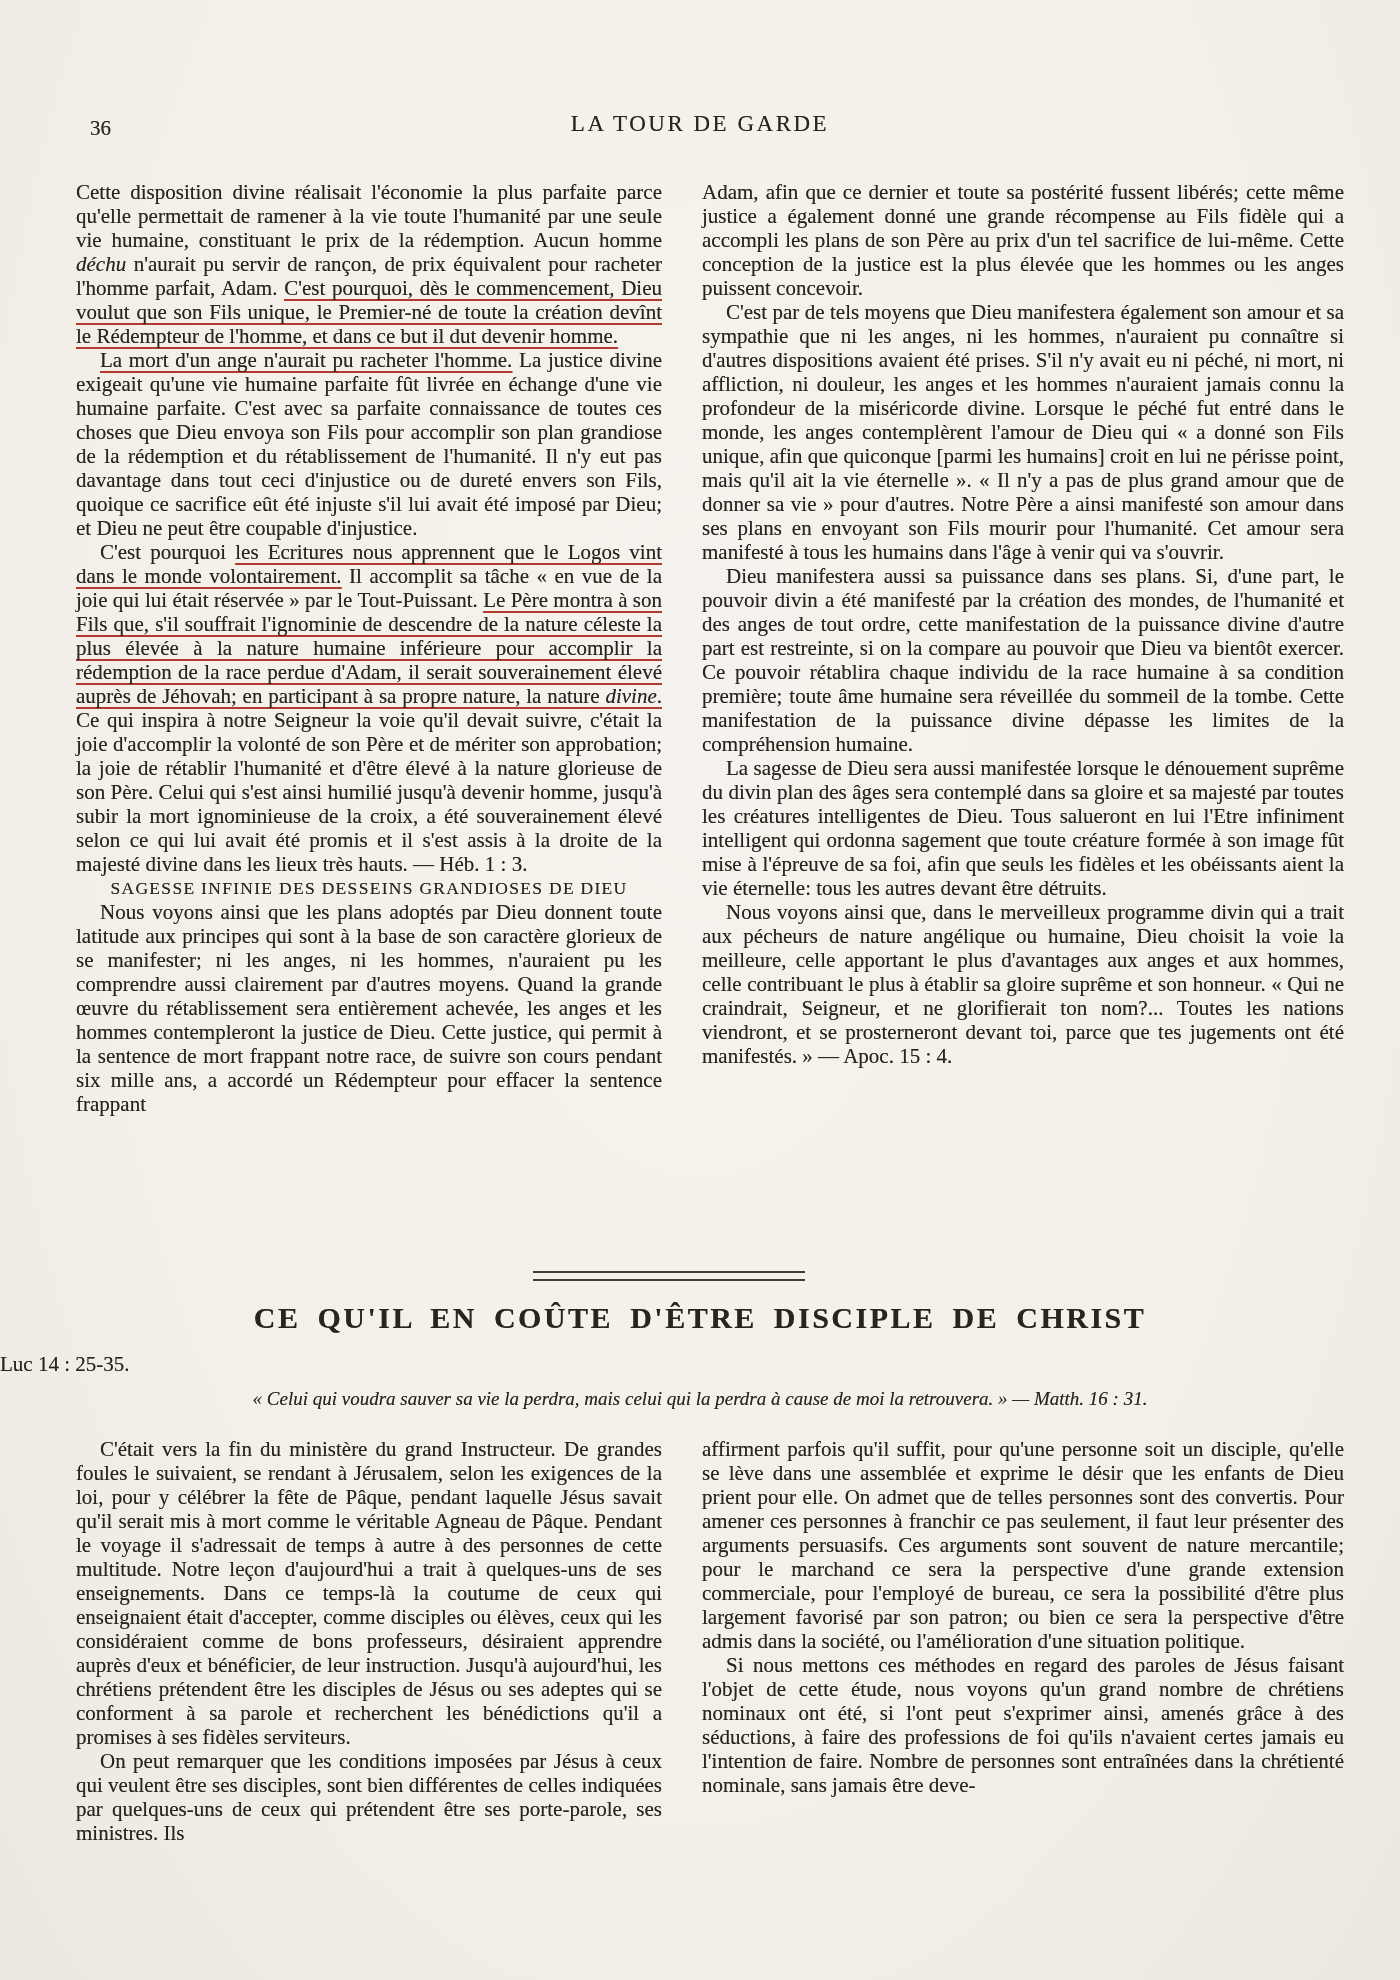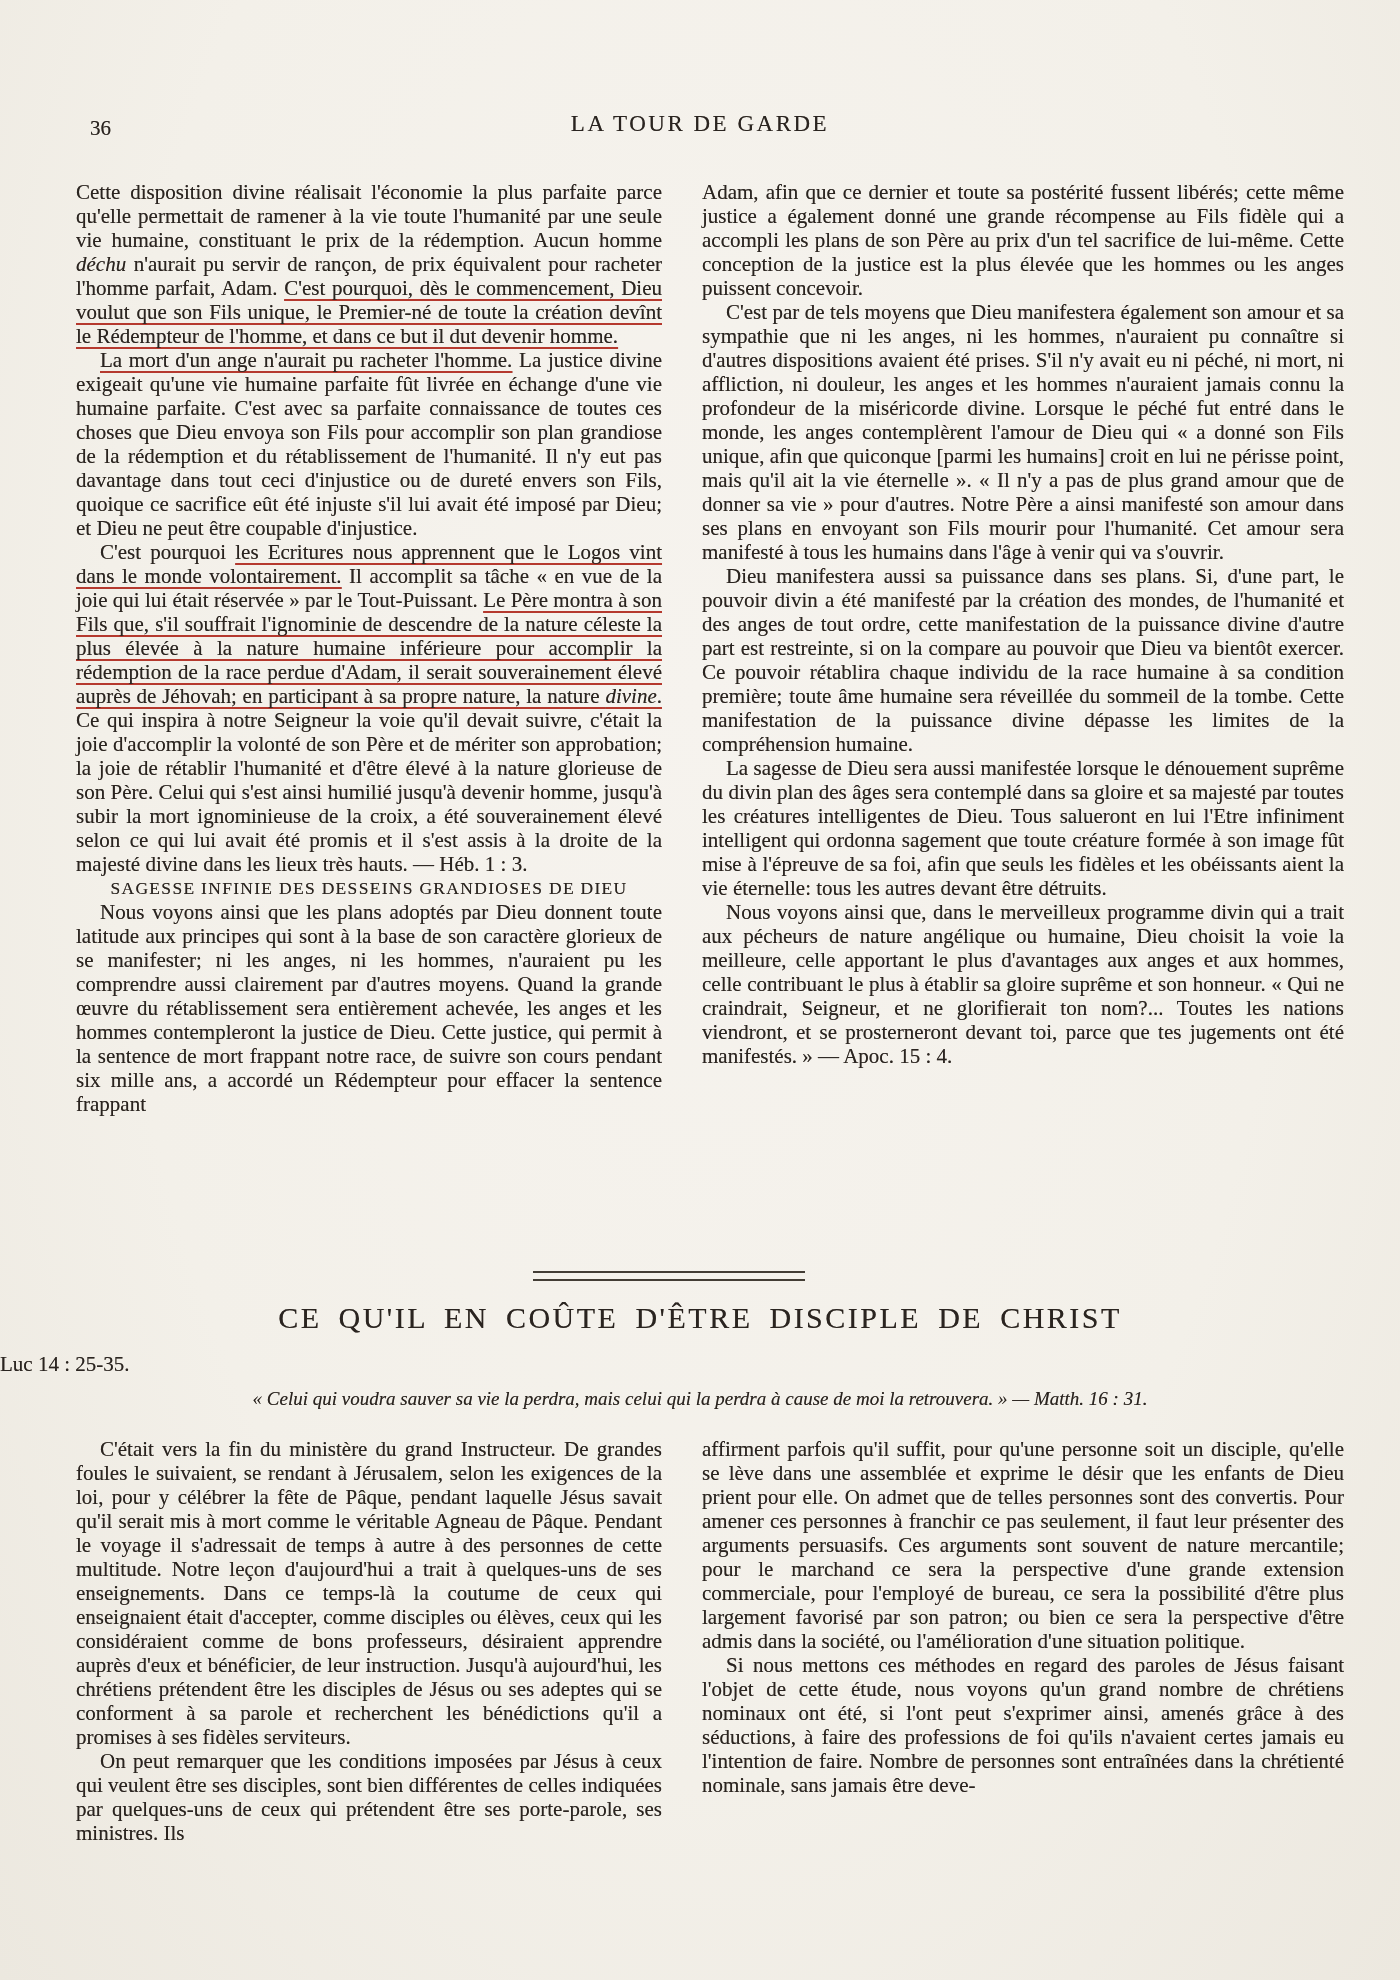--- a/index.html
+++ b/index.html
@@ -29,21 +29,21 @@
     text-decoration-skip-ink:none;
   }
   .i{font-style:italic;}
   .sec-heading{
     text-align:center;font-size:17.5px;letter-spacing:1.3px;
     margin:14px 0 9px 0;white-space:nowrap;text-indent:0;
   }
   .divider{position:absolute;left:533px;top:1271px;width:272px;height:6px;
     border-top:2px solid #433d35;border-bottom:2px solid #433d35;}
   .a2-title{position:absolute;left:0;right:0;top:1301px;text-align:center;
-    font-size:30px;letter-spacing:2.5px;word-spacing:7px;font-weight:normal;}
+    font-size:30px;letter-spacing:2.5px;word-spacing:7px;font-weight:bold;}
   .a2-sub{position:absolute;left:0;right:0;top:1352px;font-size:21px;}
   .a2-epigraph{position:absolute;left:60px;right:60px;top:1388px;text-align:center;
     font-style:italic;font-size:19px;}
 </style>
 </head>
 <body>
 
 <div class="page">
 
   <div class="pagenum">36</div>

